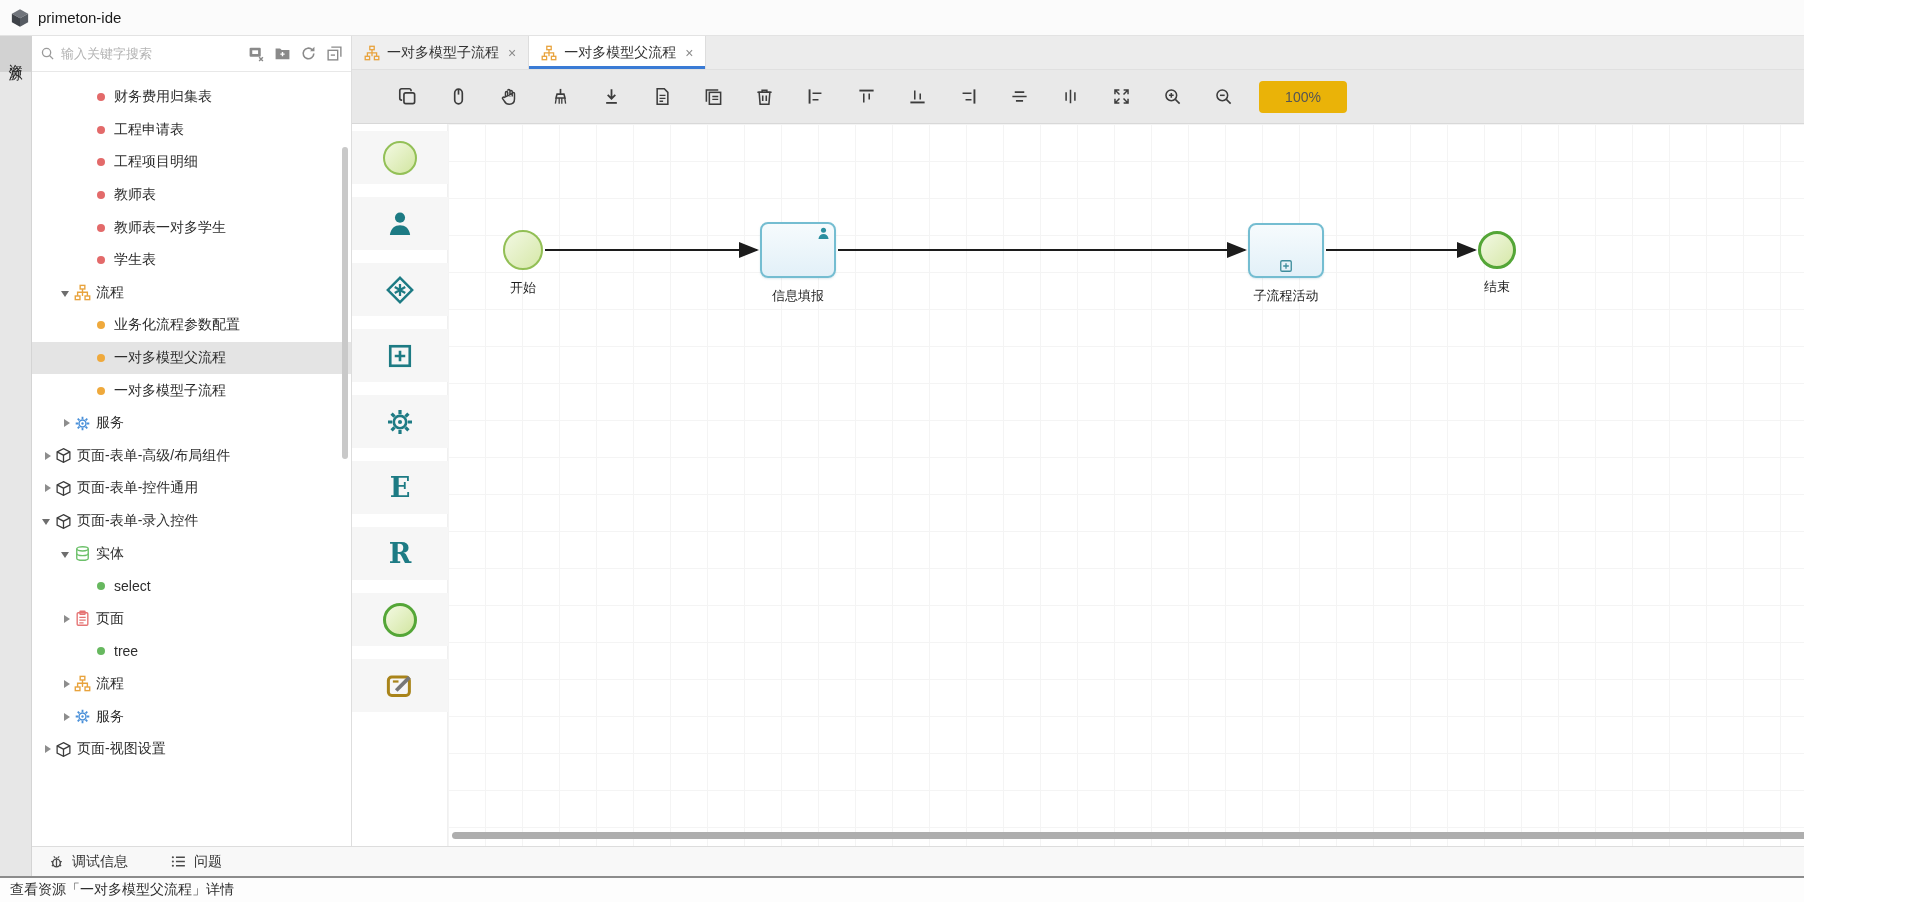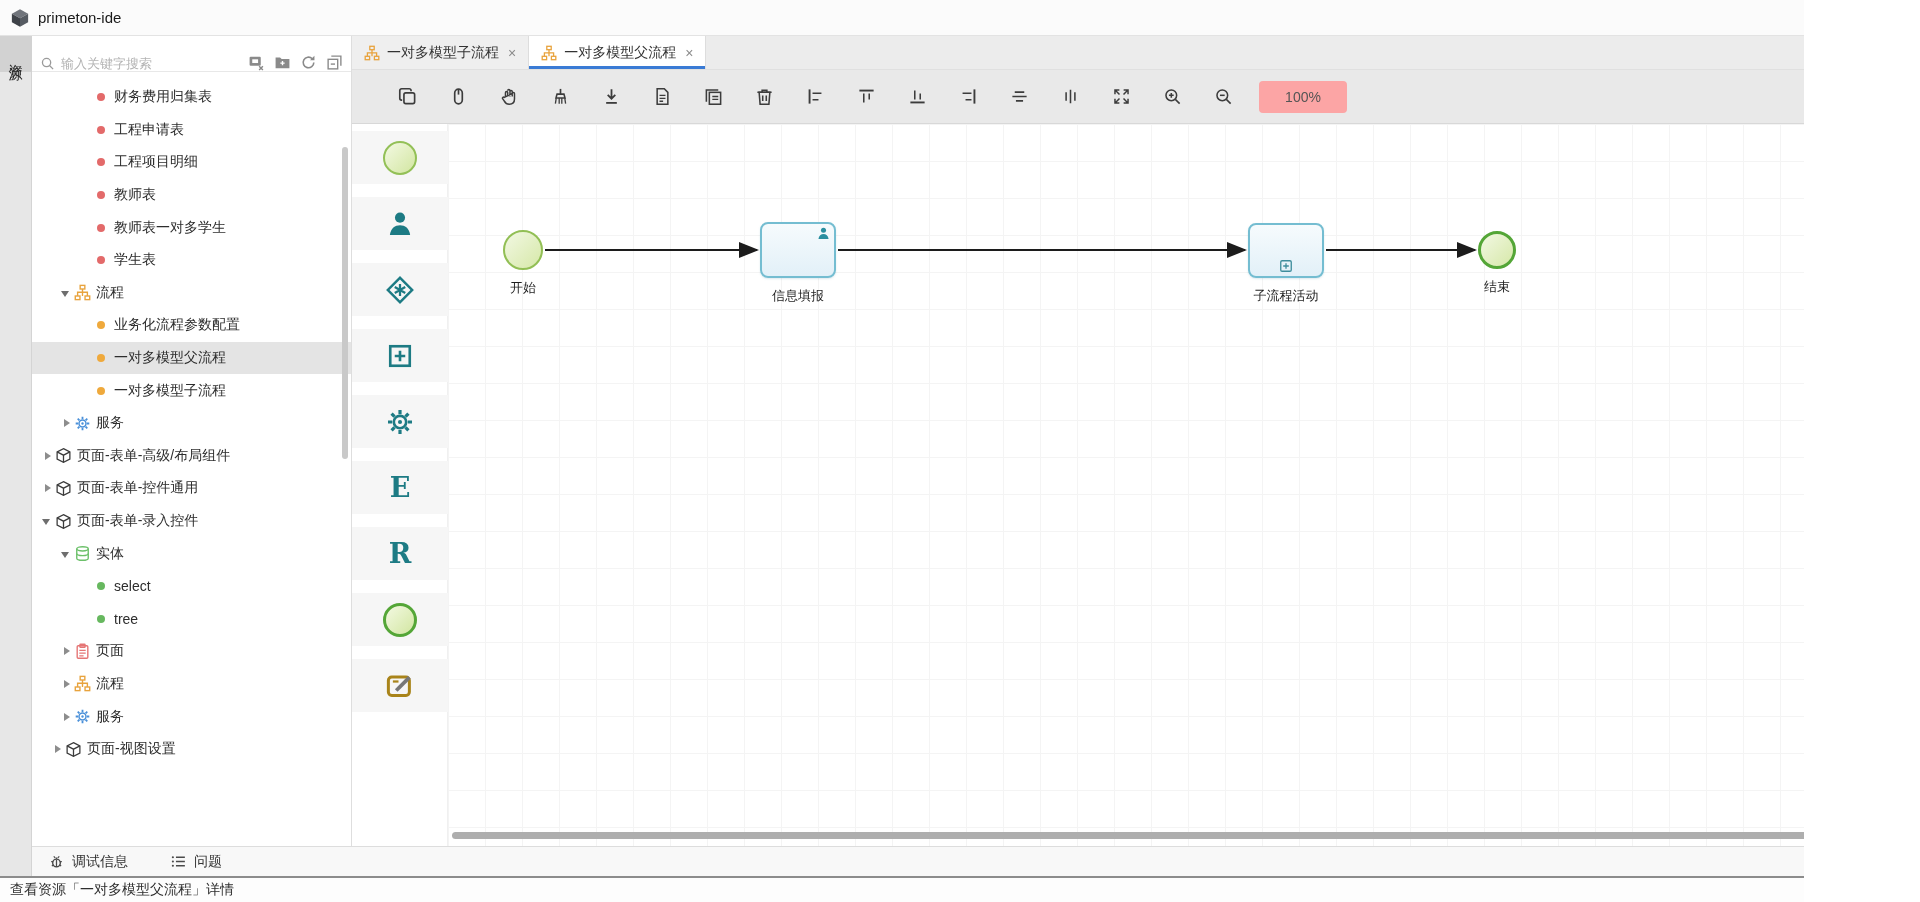--- a/index.html
+++ b/index.html
@@ -14,21 +14,21 @@
   .titlebar-nav { position:absolute; right:14px; top:0; height:36px; display:flex; align-items:center; gap:9px; }
   .titlebar-nav .icon { width:17px; height:17px; color:#6f6f6f; }
 
   
   .leftstrip { position:absolute; left:0; top:36px; width:32px; height:840px; background:#e7e7e7; border-right:1px solid #d4d4d4; }
   .strip-tab { width:32px; padding:9px 0; background:#d2d2d2; text-align:center; cursor:pointer; }
   .vtext { writing-mode:vertical-rl; text-orientation:upright; font-size:14px; color:#222; letter-spacing:3px; }
 
   
   .explorer { position:absolute; left:32px; top:36px; width:320px; height:810px; background:#fff; border-right:1px solid #dedede; }
-  .search-row { height:36px; border-bottom:1px solid #e8e8e8; display:flex; align-items:flex-end; padding:0 8px; }
+  .search-row { height:36px; border-bottom:1px solid #e8e8e8; display:flex; align-items:center; padding:0 8px; }
   .search-row .icon { width:15px; height:15px; color:#9a9a9a; flex:none; }
   .search-input { flex:1 1 auto; min-width:0; border:none; outline:none; font-size:13px; margin-left:6px; color:#444; background:transparent; }
   .search-input::placeholder { color:#b3b3b3; }
   .search-actions { display:flex; gap:9px; margin-left:4px; }
   .search-actions .abtn { width:17px; height:17px; color:#8a8a8a; cursor:pointer; }
   .tree { position:absolute; left:0; top:37px; right:0; bottom:0; overflow:hidden; padding-top:8px; }
   .tree-row { height:32.6px; display:flex; align-items:center; font-size:14px; cursor:pointer; white-space:nowrap; }
   .tree-row.selected { background:#e4e4e4; }
   .tw { flex:none; display:inline-flex; align-items:center; justify-content:center; }
   .exp { width:15px; height:15px; }
@@ -43,21 +43,21 @@
   .editor { position:absolute; left:352px; top:36px; width:1526px; height:810px; background:#fff; }
   .tabbar { position:absolute; left:0; top:0; right:0; height:34px; background:#ececec; display:flex; border-bottom:1px solid #e0e0e0; }
   .tab { display:flex; align-items:center; padding:0 12px; gap:7px; font-size:14px; color:#333; background:#efefef; border-right:1px solid #ddd; cursor:pointer; position:relative; }
   .tab .icon { width:16px; height:16px; color:#e8a33d; }
   .tab.active { background:#ffffff; }
   .tab.active::after { content:""; position:absolute; left:0; right:0; bottom:0; height:3px; background:#3a7bd5; }
   .tab .close { color:#8b8b8b; font-size:14px; margin-left:2px; cursor:pointer; }
   .toolbar { position:absolute; left:0; top:34px; right:0; height:54px; background:#e9e9e9; border-bottom:1px solid #d8d8d8; display:flex; align-items:center; padding-left:38px; gap:17px; }
   .tbtn { width:34px; height:34px; display:flex; align-items:center; justify-content:center; color:#3c3c3c; cursor:pointer; border-radius:3px; flex:none; }
   .tbtn .icon, .tbtn svg { width:19px; height:19px; }
-  .zoombox { width:88px; height:32px; background:#fca5a5; border-radius:4px; display:flex; align-items:center; justify-content:center; font-size:14px; color:#555; margin-left:2px; cursor:pointer; }
+  .zoombox { width:88px; height:32px; background:#eab308; border-radius:4px; display:flex; align-items:center; justify-content:center; font-size:14px; color:#555; margin-left:2px; cursor:pointer; }
 
   
   .palette { position:absolute; left:0; top:88px; width:96px; bottom:0; background:#fff; border-right:1px solid #f0f0f0; padding-top:7px; }
   .pal-cell { width:96px; height:53px; background:#f6f6f6; margin-bottom:13px; display:flex; align-items:center; justify-content:center; cursor:pointer; }
   .pal-cell svg { width:30px; height:30px; }
   .pal-cell .pal-ico { color:#1d7b84; width:30px; height:30px; }
   .pal-circle { width:34px; height:34px; border-radius:50%; background:linear-gradient(135deg,#f3f9e2,#d2e6a1); border:2px solid #93c057; }
   .pal-circle.end { border:3px solid #54a637; }
 
   
@@ -286,37 +286,37 @@
               <path d="M2.6 8c0 1.1 2.4 2 5.4 2s5.4-.9 5.4-2" fill="none" stroke="currentColor" stroke-width="1.3"></path>
             </svg>
           </span>
           <span class="tlabel">实体</span>
         </div>
         <div class="tree-row" style="padding-left: 44px;">
           <span class="tw exp"></span>
           <span class="tw tdot" style="background: rgb(103, 184, 95);"></span>
           <span class="tlabel">select</span>
         </div>
-        <div class="tree-row" style="padding-left: 44px;">
-          <span class="tw exp"></span>
-          <span class="tw tdot" style="background: rgb(103, 184, 95);"></span>
-          <span class="tlabel">tree</span>
-        </div>
         <div class="tree-row" style="padding-left: 25px;">
           <span class="tw exp">
             <span class="tri-r"></span>
           </span>
           <span class="tw titem" style="color: rgb(229, 117, 117);">
             <svg viewBox="0 0 16 16">
               <rect x="3" y="2.6" width="10" height="11.8" rx="1" fill="none" stroke="currentColor" stroke-width="1.3"></rect>
               <rect x="5.6" y="1.2" width="4.8" height="2.8" rx="0.5" fill="none" stroke="currentColor" stroke-width="1.3"></rect>
               <path d="M5 7h6M5 9.6h6M5 12.2h4" stroke="currentColor" stroke-width="1.2"></path>
             </svg>
           </span>
           <span class="tlabel">页面</span>
+        </div>
+        <div class="tree-row" style="padding-left: 44px;">
+          <span class="tw exp"></span>
+          <span class="tw tdot" style="background: rgb(103, 184, 95);"></span>
+          <span class="tlabel">tree</span>
         </div>
         <div class="tree-row" style="padding-left: 25px;">
           <span class="tw exp">
             <span class="tri-r"></span>
           </span>
           <span class="tw titem" style="color: rgb(232, 163, 61);">
             <svg viewBox="0 0 16 16">
               <g fill="none" stroke="currentColor" stroke-width="1.3">
                 <rect x="5.8" y="1.3" width="4.4" height="3.4"></rect>
                 <rect x="1.2" y="11.3" width="4.4" height="3.4"></rect>
@@ -333,21 +333,21 @@
           </span>
           <span class="tw titem" style="color: rgb(74, 144, 217);">
             <svg viewBox="0 0 16 16">
               <circle cx="8" cy="8" r="3.3" fill="none" stroke="currentColor" stroke-width="1.4"></circle>
               <circle cx="8" cy="8" r="1.1" fill="currentColor"></circle>
               <path d="M8 1.6v2.2M8 12.2v2.2M1.6 8h2.2M12.2 8h2.2M3.5 3.5l1.6 1.6M10.9 10.9l1.6 1.6M12.5 3.5l-1.6 1.6M5.1 10.9l-1.6 1.6" stroke="currentColor" stroke-width="1.7"></path>
             </svg>
           </span>
           <span class="tlabel">服务</span>
         </div>
-        <div class="tree-row" style="padding-left: 16px;">
+        <div class="tree-row" style="padding-left: 6px;">
           <span class="tw exp">
             <span class="tri-r"></span>
           </span>
           <span class="tw titem" style="color: rgb(60, 60, 60);">
             <svg viewBox="0 0 16 16">
               <path d="M8 1.5 14 4.6v6.8L8 14.5 2 11.4V4.6z" fill="none" stroke="currentColor" stroke-width="1.2"></path>
               <path d="M2 4.6 8 7.7l6-3.1M8 7.7v6.8" fill="none" stroke="currentColor" stroke-width="1.2"></path>
             </svg>
           </span>
           <span class="tlabel">页面-视图设置</span>

